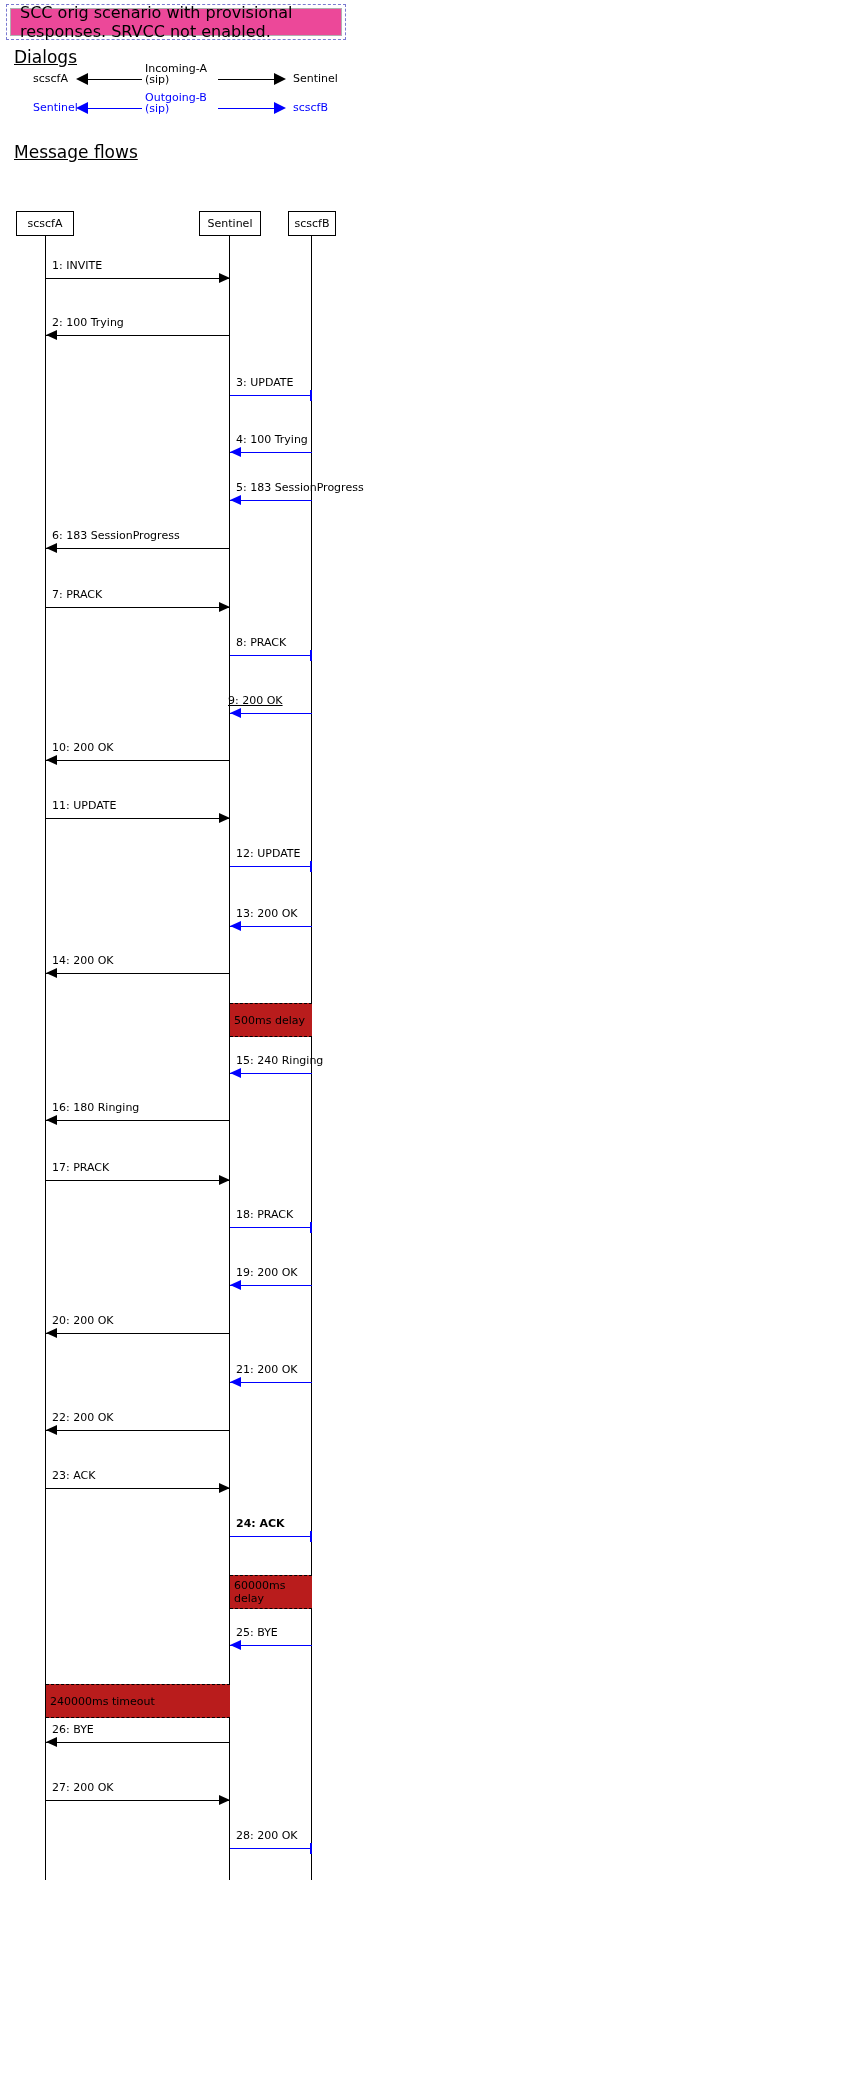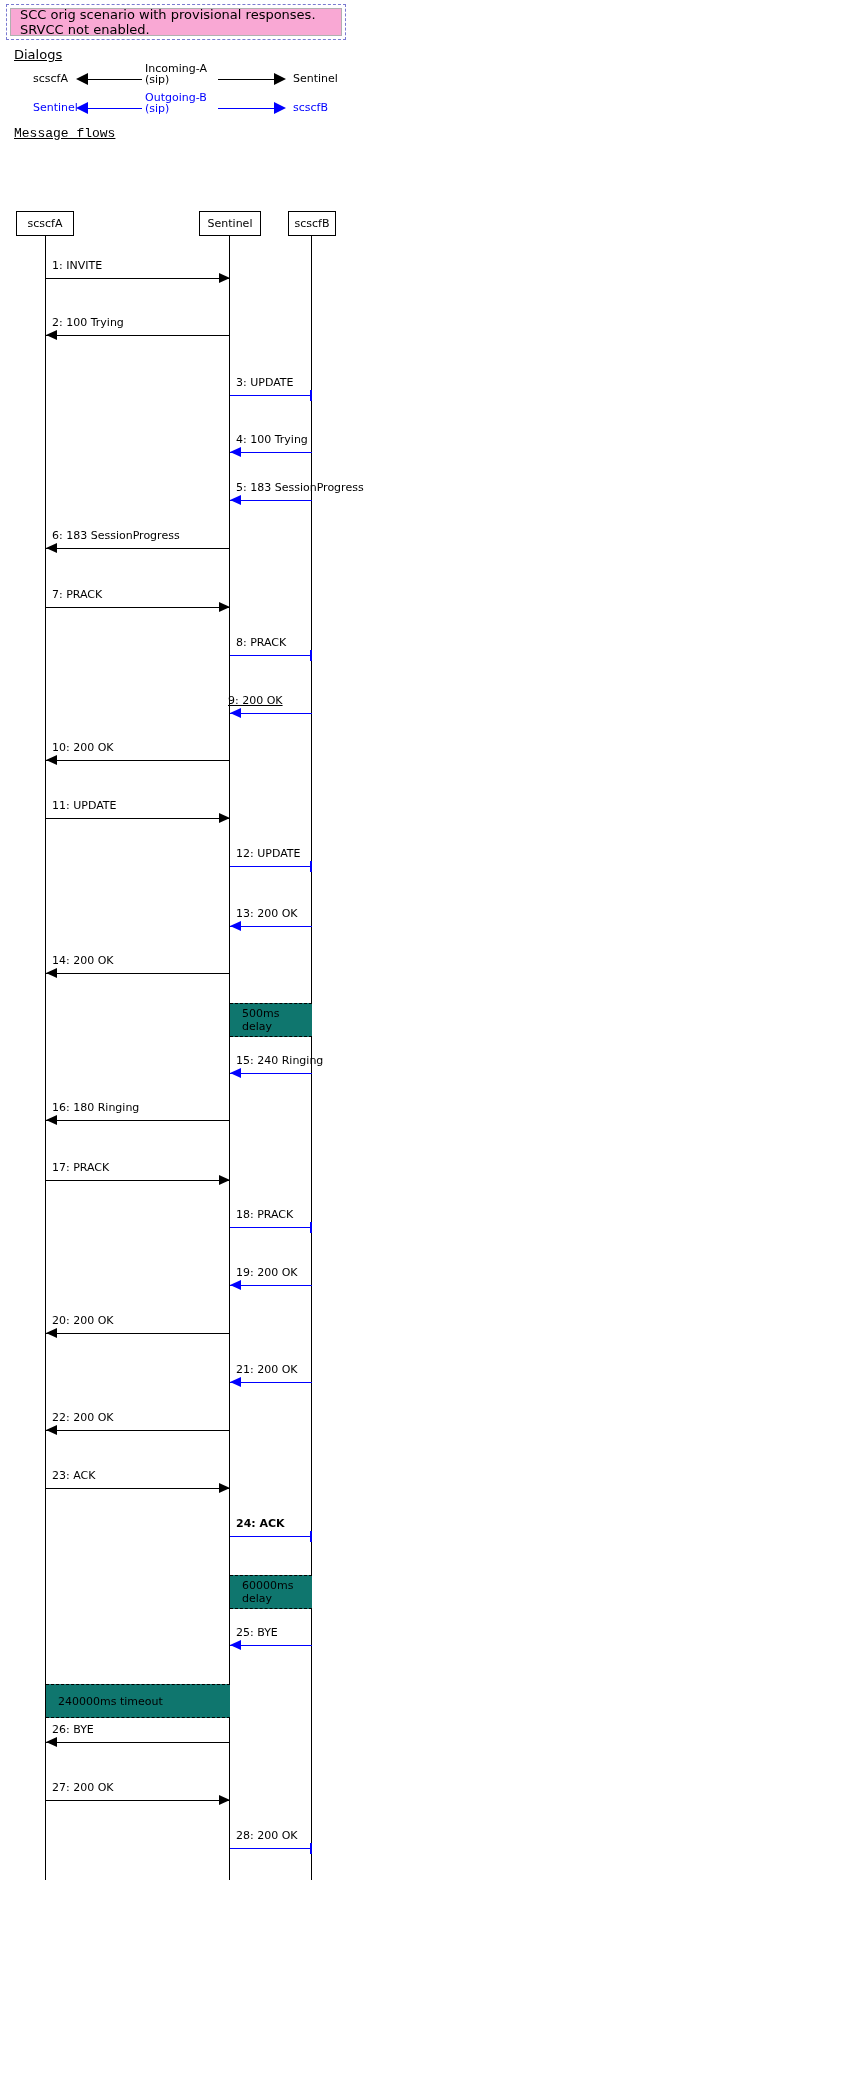--- a/index.html
+++ b/index.html
@@ -23,40 +23,40 @@
     top: 4px;
     width: 340px;
     height: 36px;
     border: 1px dashed #7a7ad0;
     box-sizing: border-box;
     padding: 3px;
   }
   .note-inner {
     width: 100%;
     height: 100%;
-    background: #f9a8d4;
+    background: #ec4899;
     border: 1px solid #b0b0b0;
     box-sizing: border-box;
     display: flex;
     align-items: center;
     padding-left: 9px;
-    font-size: 13px;
+    font-size: 16px;
     color: #000;
   }
 
   
   .section-heading {
     position: absolute;
-    font-size: 13px;
+    font-size: 17px;
     text-decoration: underline;
     color: #000;
     white-space: nowrap;
   }
   #dialogs-heading { left: 14px; top: 47px; }
-  #flows-heading   { left: 14px; top: 126px; font-family: Liberation Mono, monospace; }
+  #flows-heading   { left: 14px; top: 142px; }
 
   
   .dialog-row {
     position: absolute;
     height: 30px;
     left: 0;
     width: 400px;
   }
   #dialog-row-0 { top: 65px; }
   #dialog-row-1 { top: 94px; }
@@ -159,28 +159,28 @@
     position: absolute;
     font-size: 11px;
     white-space: nowrap;
     color: #000;
     z-index: 2;
   }
 
   
   .delay-band {
     position: absolute;
-    background: #0f766e;
+    background: #b91c1c;
     border-top: 1.3px dashed #000;
     border-bottom: 1.3px dashed #000;
     box-sizing: border-box;
     display: flex;
     align-items: center;
     font-size: 11px;
-    padding-left: 12px;
+    padding-left: 4px;
     color: #000;
     z-index: 2;
   }
 </style>
 </head>
 <body>
 
 <div class="note-outer">
   <div class="note-inner">SCC orig scenario with provisional responses. SRVCC not enabled.</div>
 </div>

